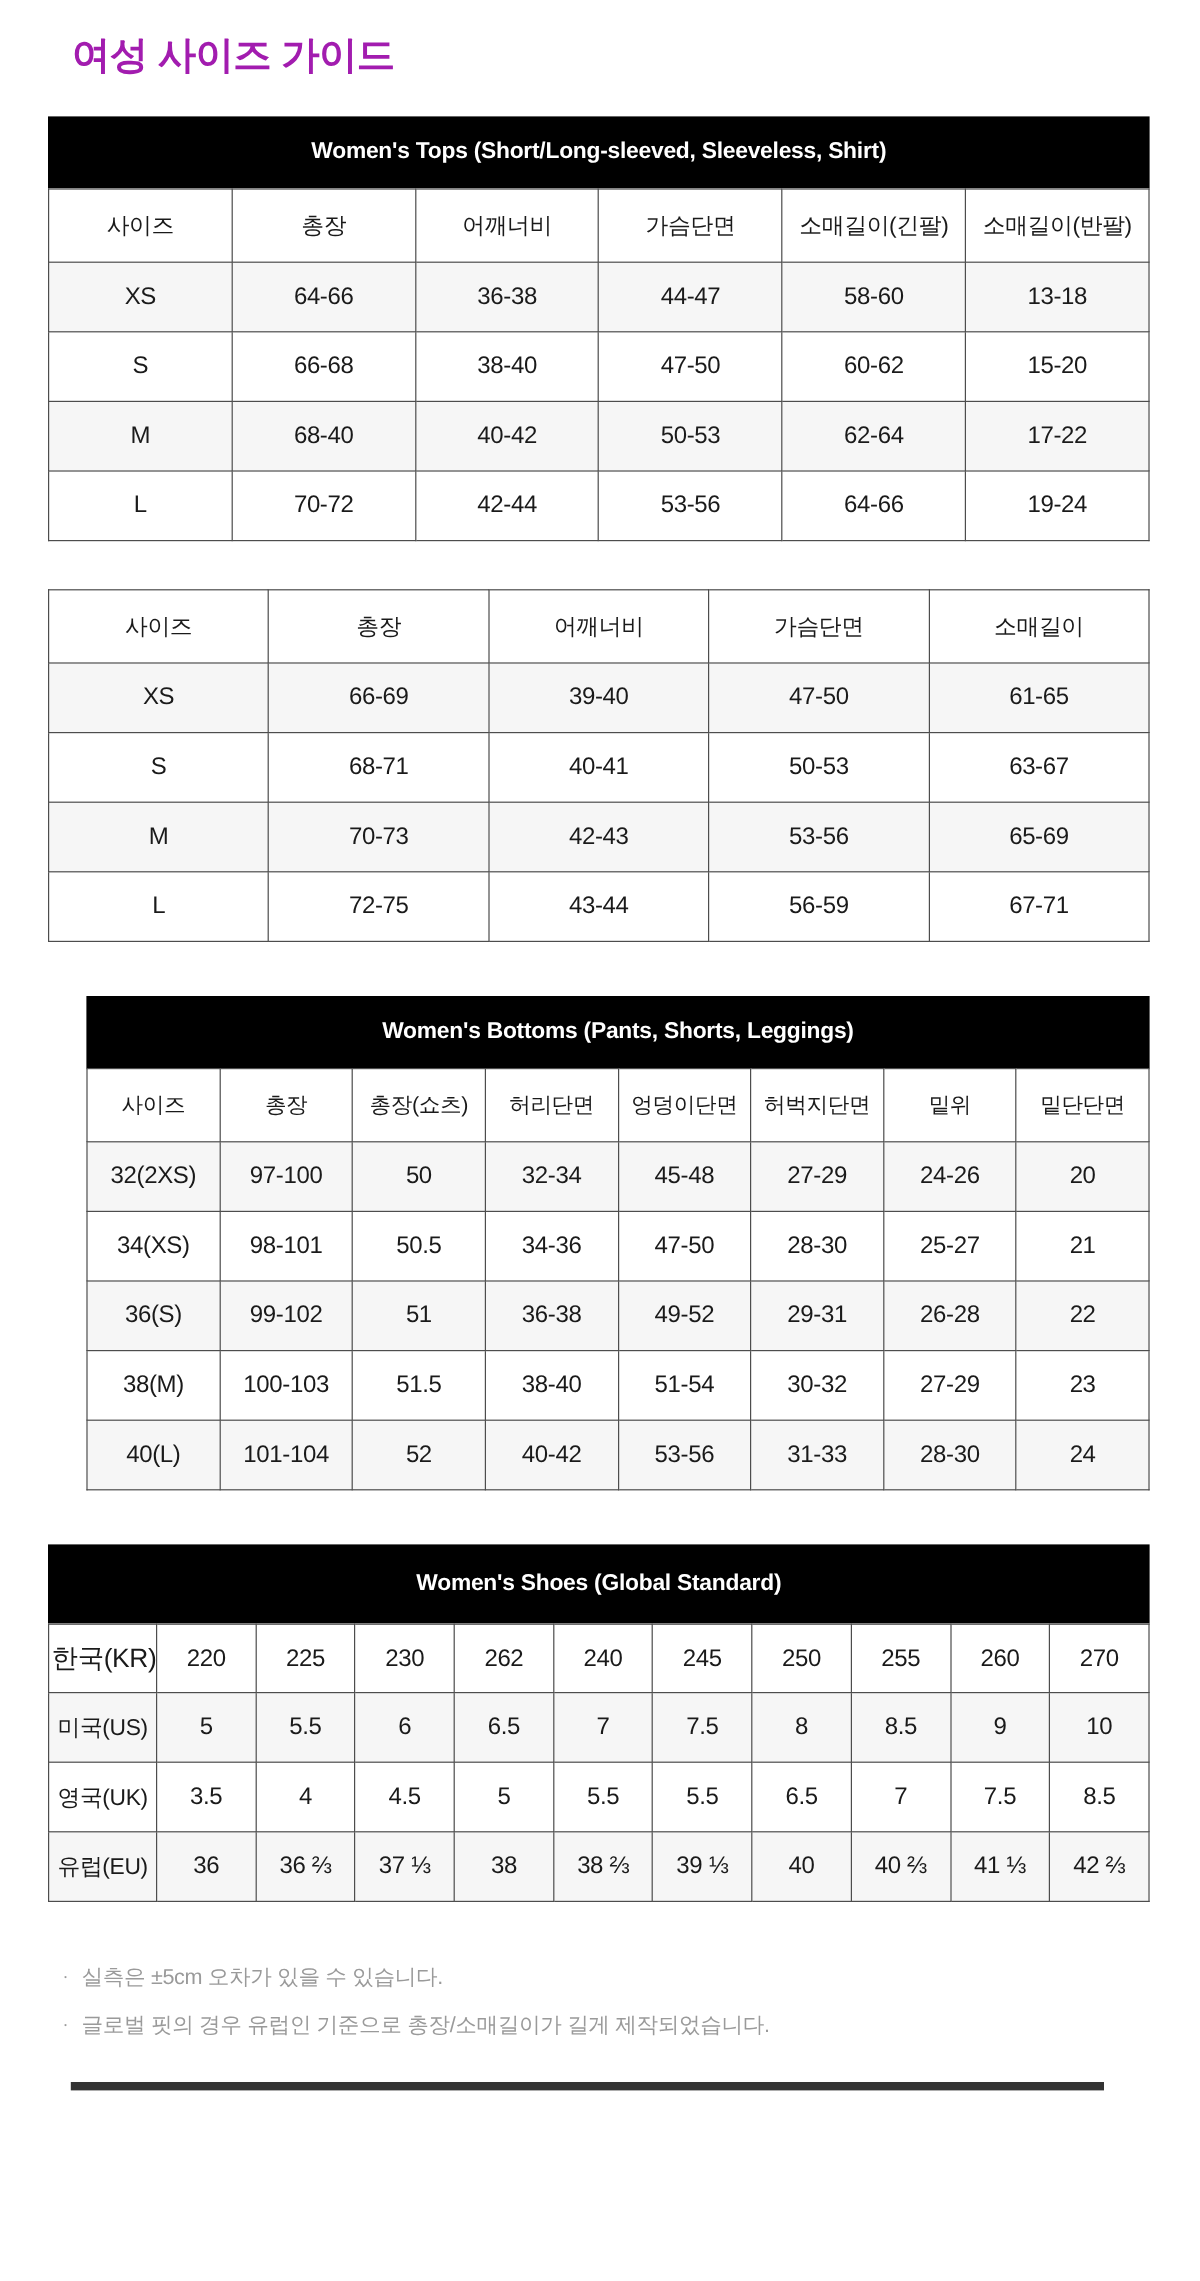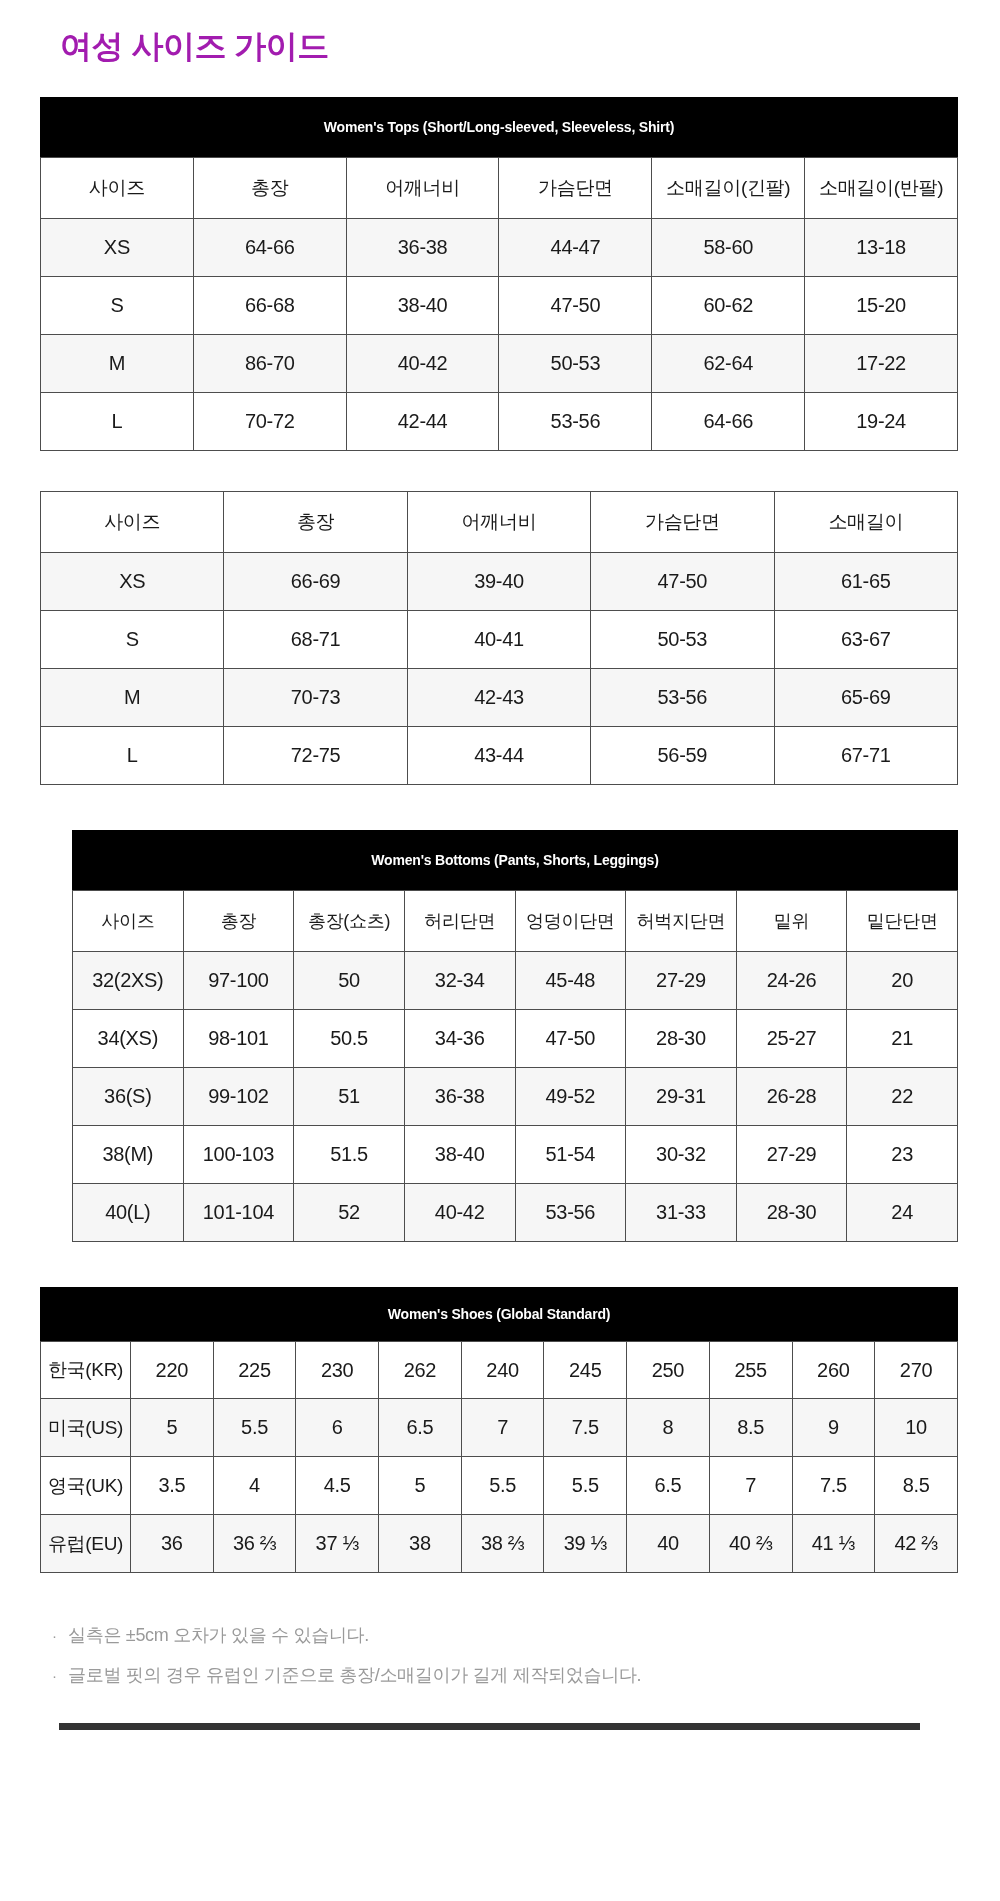--- a/index.html
+++ b/index.html
@@ -16,38 +16,38 @@
   .page-title{
     margin:26px 0 0 60px; font-size:32px; line-height:40px;
     font-weight:700; color:#a21caf; letter-spacing:-0.5px;
   }
   .table-section{ width:918px; margin-left:40px; }
   .sec-1{margin-top:31px;} .sec-2{margin-top:40px;}
   .sec-3{margin-top:45px;padding-left:32px;} .sec-4{margin-top:45px;}
   .title-bar{
     height:60px; background:var(--bar-bg); color:var(--bar-text);
     display:flex; align-items:center; justify-content:center;
-    font-size:14px; font-weight:600; letter-spacing:-0.2px;
-  }
-  .sec-4 .title-bar{ height:54px; }
+    font-size:19px; font-weight:600; letter-spacing:-0.2px;
+  }
+  .sec-4 .title-bar{ height:66px; }
   table.size-table{
     width:100%; border-collapse:collapse; table-layout:fixed;
     background:#ffffff;
   }
   .size-table th, .size-table td{
     border:1px solid var(--grid); text-align:center; vertical-align:middle;
     font-weight:400; padding:0 2px; letter-spacing:-0.3px;
     overflow:hidden; white-space:nowrap;
   }
   .size-table thead th{ height:61px; font-size:19px; }
   .size-table tbody td{ height:58px; font-size:20px; }
   .size-table tbody tr:nth-child(odd) td{ background:var(--stripe); }
   .sec-3 thead th{ font-size:18px; }
   .sec-4 thead th{ height:57px; font-size:20px; }
-  .sec-4 th:first-child{ width:90px; font-size:19px; }
+  .sec-4 th:first-child{ width:90px; font-size:22px; }
   .sec-4 td:first-child{ font-size:19px;margin-left:14px; }
   .footnotes{ margin:42px 0 0 52px; }
   .footnote{
     height:40px; display:flex; align-items:center;
     color:var(--footnote); font-size:18px; letter-spacing:-0.3px;
   }
   .footnote .bullet{
     font-size:15px; width:16px; flex:0 0 16px; text-align:left;
   }
   .bottom-divider{
@@ -85,21 +85,21 @@
         <tr>
           <td>S</td>
           <td>66-68</td>
           <td>38-40</td>
           <td>47-50</td>
           <td>60-62</td>
           <td>15-20</td>
         </tr>
         <tr>
           <td>M</td>
-          <td>86-70</td>
+          <td>68-40</td>
           <td>40-42</td>
           <td>50-53</td>
           <td>62-64</td>
           <td>17-22</td>
         </tr>
         <tr>
           <td>L</td>
           <td>70-72</td>
           <td>42-44</td>
           <td>53-56</td>

